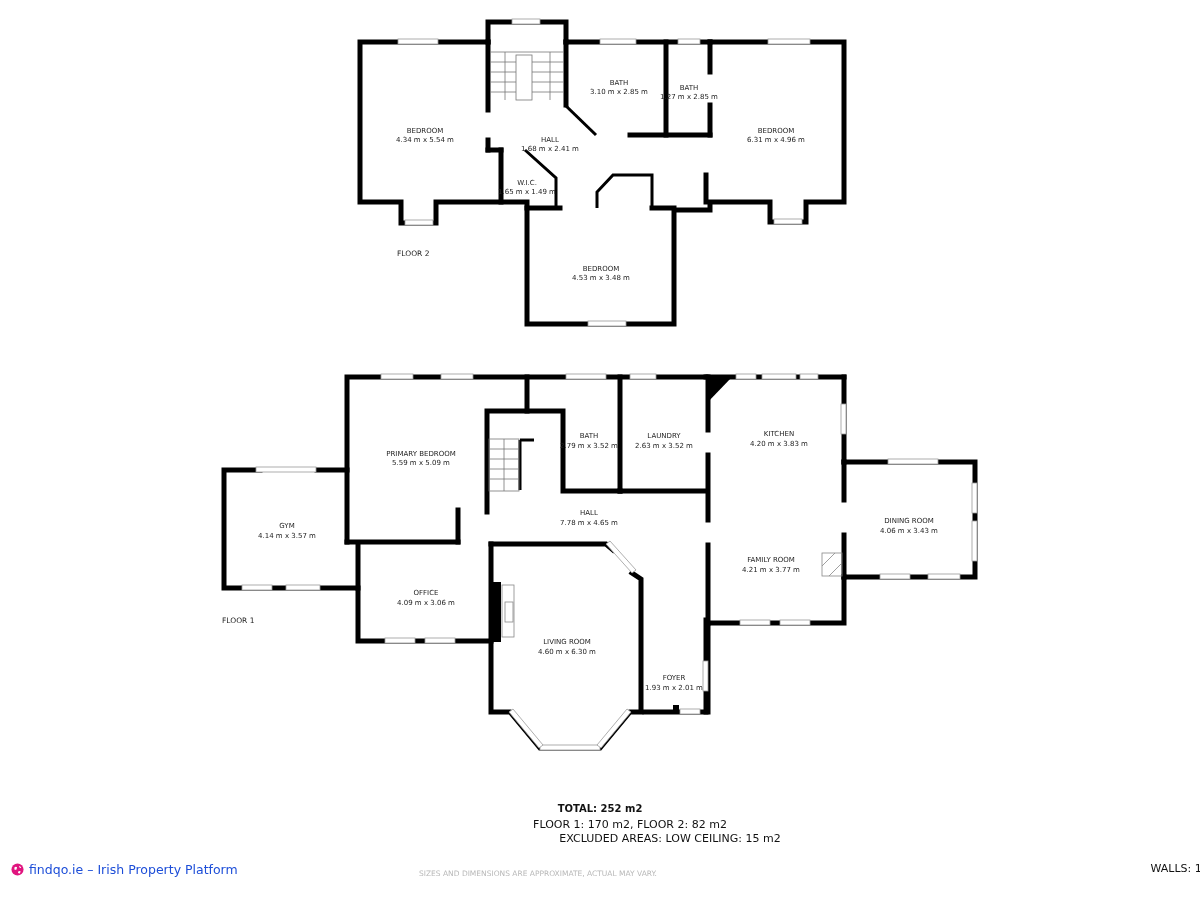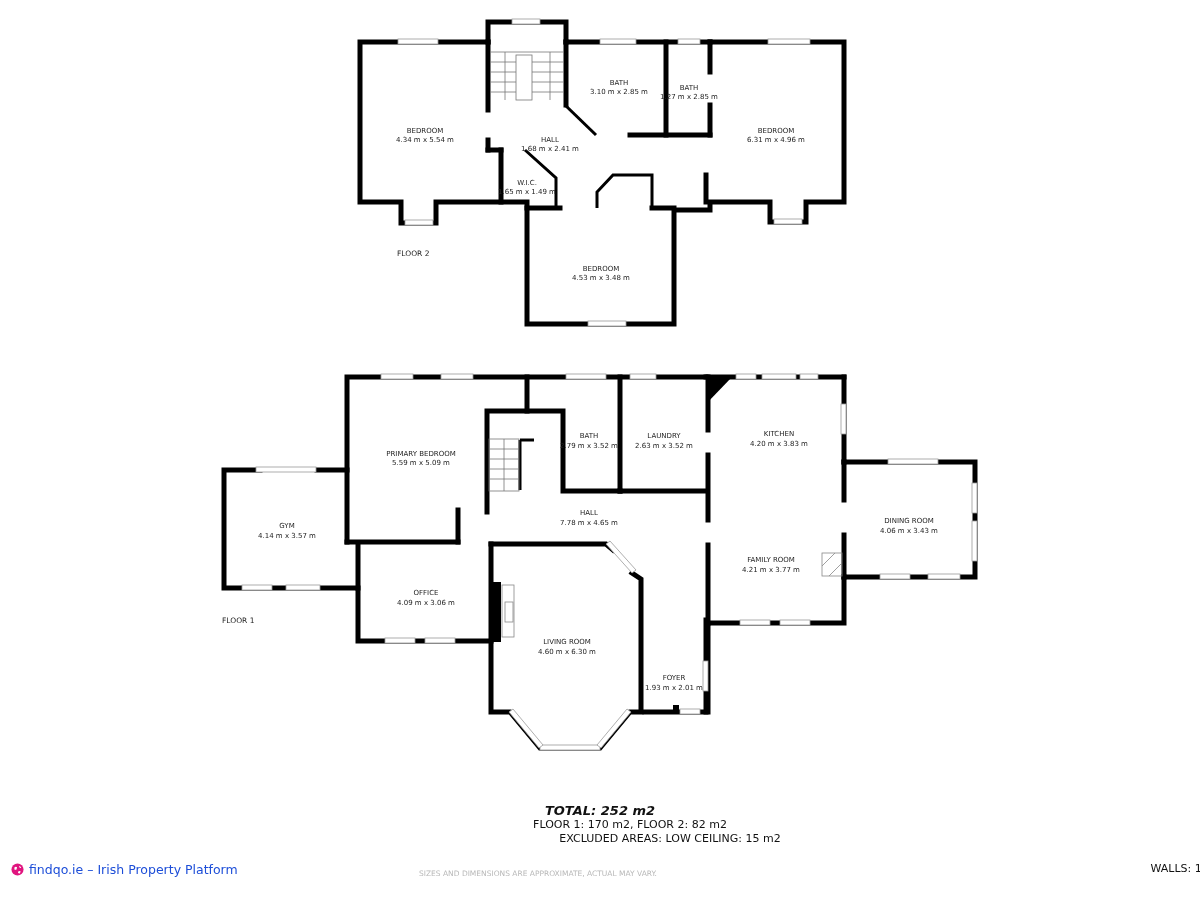--- a/index.html
+++ b/index.html
@@ -7,21 +7,21 @@
   #plan { position:absolute; left:0; top:0; width:1200px; height:900px; }
   .wall { fill:none; stroke:#000; stroke-width:5; stroke-linecap:square; stroke-linejoin:miter; }
   .wallt { fill:none; stroke:#000; stroke-width:3; }
   .win { fill:#fff; stroke:#9a9a9a; stroke-width:0.8; }
   .stairs { fill:none; stroke:#777; stroke-width:0.8; }
   .hatch { fill:none; stroke:#888; stroke-width:0.8; }
   .room-name { font-family:"DejaVu Sans", sans-serif; font-size:7px; fill:#222; text-anchor:middle; }
   .room-dim { font-family:"DejaVu Sans", sans-serif; font-size:7px; fill:#222; text-anchor:middle; }
   .floor-label { font-family:"DejaVu Sans", sans-serif; font-size:7.5px; fill:#222; }
   .summary { position:absolute; left:0; width:1200px; text-align:center; font-family:"DejaVu Sans", sans-serif; color:#111; }
-  .total { top:803px; font-size:13px; font-weight:bold;font-style:italic; }
+  .total { top:803px; font-size:10px; font-weight:bold; }
   .sline { font-size:11px; line-height:14px;margin-left:30px; }
   .l1 { top:818px; } .l2 { top:832px;padding-left:40px; } .l3 { top:862px;text-align:right; }
   .disclaimer { position:absolute; top:869px; left:0; width:1076px; text-align:center; font-size:7.5px; color:#b8b8b8; font-family:"DejaVu Sans", sans-serif; }
   .brand { position:absolute; left:11px; top:862px; display:flex; align-items:center; gap:5px; color:#1d4ed8; font-family:"DejaVu Sans", sans-serif; font-size:12.5px; }
   .brand-icon { width:13px; height:13px; }
 </style>
 </head>
 <body>
 
 <svg id="plan" viewBox="0 0 1200 900" xmlns="http://www.w3.org/2000/svg">

